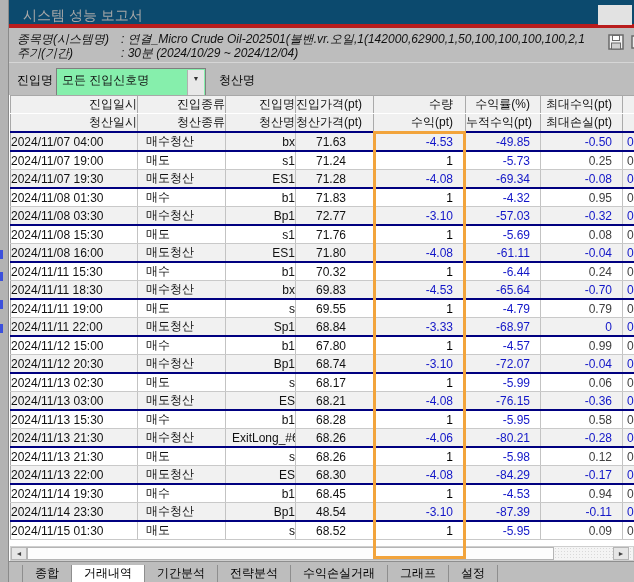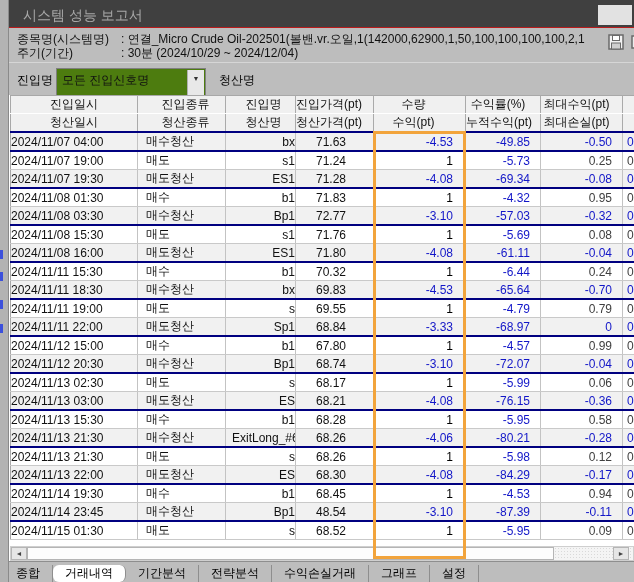--- a/index.html
+++ b/index.html
@@ -5,45 +5,45 @@
   * { margin:0; padding:0; box-sizing:border-box; }
   html,body { width:634px; height:582px; }
   body { font-family:"Liberation Sans","DejaVu Sans",sans-serif; font-size:12px; color:#111; background:#fff; overflow:hidden; }
   .win { position:relative; width:634px; height:582px; background:#fff; overflow:hidden; }
 
   
   .leftstrip { position:absolute; left:0; top:0; width:9px; height:582px; background:#b3b3b3; border-right:1px solid #8a8a8a; z-index:5; }
   .leftstrip .tick { position:absolute; left:0; width:3px; height:9px; background:#3c50dc; }
 
   
-  .titlebar { position:absolute; left:9px; top:0; width:625px; height:28px; background:#404040; border-bottom:1px solid #b91c1c; }
+  .titlebar { position:absolute; left:9px; top:0; width:625px; height:28px; background:#0c4a6e; border-bottom:4px solid #b91c1c; }
   .titlebar .t { position:absolute; left:14px; top:7px; font-size:14px; color:#a8a8a8; }
   .titlebar .ctl { position:absolute; right:2px; top:5px; width:34px; height:20px; background:#e2e2e2; }
 
   
   .infoband { position:absolute; left:9px; top:28px; width:625px; height:34px; background:#bdbdbd; }
-  .iline { position:absolute; left:8px; white-space:nowrap; }
+  .iline { position:absolute; left:8px; white-space:nowrap;font-style:italic; }
   .iline .lab { display:inline-block; width:104px; }
   .i1 { top:3px; } .i2 { top:17px; }
   .icon-save { position:absolute; left:599px; top:6px; width:16px; height:16px; cursor:pointer; }
   .icon-part { position:absolute; left:622px; top:6px; width:12px; height:16px; overflow:hidden; }
 
   
   .filterband { position:absolute; left:9px; top:62px; width:625px; height:33px; background:#bdbdbd; border-top:1px solid #d6d6d6; }
   .flabel { position:absolute; top:9px; color:#000; }
   .fl1 { left:8px; } .fl2 { left:210px; }
-  .combo { position:absolute; top:5px; height:30px; background:#4d7c0f; border:1px solid #7f7f7f; cursor:pointer; }
+  .combo { position:absolute; top:5px; height:30px; background:#86efac; border:1px solid #7f7f7f; cursor:pointer; }
   .cb1 { left:47px; width:150px; } .cb2 { left:252px; width:146px; }
   .combo .cv { position:absolute; left:5px; top:3px; white-space:nowrap; }
   .combo .arrowbtn { position:absolute; right:1px; top:1px; bottom:1px; width:17px; background:#e8e8e8; border-left:1px solid #b0b0b0; text-align:center; font-size:7px; color:#333; line-height:18px; }
 
   
   .tablewrap { position:absolute; left:10px; top:95px; width:624px; height:450px; overflow:hidden; background:#fff; }
   table.grid { border-collapse:collapse; table-layout:fixed; width:652px; border-top:1px solid #a8a8a8; border-left:1px solid #a8a8a8; }
-  .grid th { background:#f0f0f0; font-weight:normal; height:17px; border-right:1px solid #aaa; text-align:center; overflow:hidden; white-space:nowrap; }
+  .grid th { background:#f0f0f0; font-weight:normal; height:17px; border-right:1px solid #aaa; text-align:right; overflow:hidden; white-space:nowrap; }
   .grid thead tr.h1 th { border-bottom:1px solid #fff; }
   .grid thead tr.h2 th { border-bottom:2px solid #000080; }
   .grid td { height:17.2px; border-right:1px solid #c3c3c3; overflow:hidden; white-space:nowrap; cursor:default; }
   tr.entry td { background:#fff; border-bottom:1px solid #c9c9c9; }
   tr.exit td  { background:#f1f1f1; border-bottom:2px solid #000080; }
   .c1 { }
   .c2 { text-align:left; padding-left:8px; }
   .c3 { text-align:right; padding-left:6px; }
   .c4 { text-align:right; padding-right:27px; }
   .c5 { text-align:right; padding-right:12px; }
@@ -57,24 +57,24 @@
 
   
   .hscroll { position:absolute; left:10px; top:546px; width:624px; height:15px;
     background-image:radial-gradient(#d9d9d9 26%, transparent 27%); background-size:3px 3px; background-color:#f4f4f4; border:1px solid #cfcfcf; }
   .sbtn { position:absolute; top:0; width:16px; height:13px; background:#e6e6e6; border:1px solid #b5b5b5; font-size:7px; line-height:12px; text-align:center; color:#444; cursor:pointer; }
   .sbtn.left { left:0; } .sbtn.right { left:602px; }
   .sthumb { position:absolute; left:16px; top:0; width:527px; height:13px; background:#fdfdfd; border:1px solid #b5b5b5; cursor:grab; }
 
   
   .bottomband { position:absolute; left:0px; top:561px; width:634px; height:21px; background:#bdbdbd; border-top:1px solid #8e8e8e; }
-  .tabbar { position:absolute; left:3px; top:565px; height:17px; display:flex;text-align:center; }
+  .tabbar { position:absolute; left:22px; top:565px; height:17px; display:flex;text-align:center; }
   .tab { padding:0 12px; line-height:16px; height:17px; border-right:1px solid #8e8e8e; color:#000; cursor:pointer; }
   .tab:first-child { border-left:1px solid #8e8e8e; }
-  .tab.active { background:#fff;border-radius:6px; }
+  .tab.active { background:#fff; }
 </style>
 </head>
 <body>
 
 <div class="win">
 
   <div class="leftstrip">
     <span class="tick" style="top:250px"></span>
     <span class="tick" style="top:272px"></span>
     <span class="tick" style="top:300px"></span>
@@ -345,21 +345,21 @@
             <td class="c1">2024/11/14 19:30</td>
             <td class="c2">매수</td>
             <td class="c3">b1</td>
             <td class="c4">68.45</td>
             <td class="c5 dark">1</td>
             <td class="c6 blue">-4.53</td>
             <td class="c7 red">0.94</td>
             <td class="c8 red">0</td>
           </tr>
           <tr class="exit">
-            <td class="c1">2024/11/14 23:45</td>
+            <td class="c1">2024/11/14 23:30</td>
             <td class="c2">매수청산</td>
             <td class="c3">Bp1</td>
             <td class="c4">48.54</td>
             <td class="c5 blue">-3.10</td>
             <td class="c6 blue">-87.39</td>
             <td class="c7 blue">-0.11</td>
             <td class="c8 blue">0</td>
           </tr>
           <tr class="entry">
             <td class="c1">2024/11/15 01:30</td>

